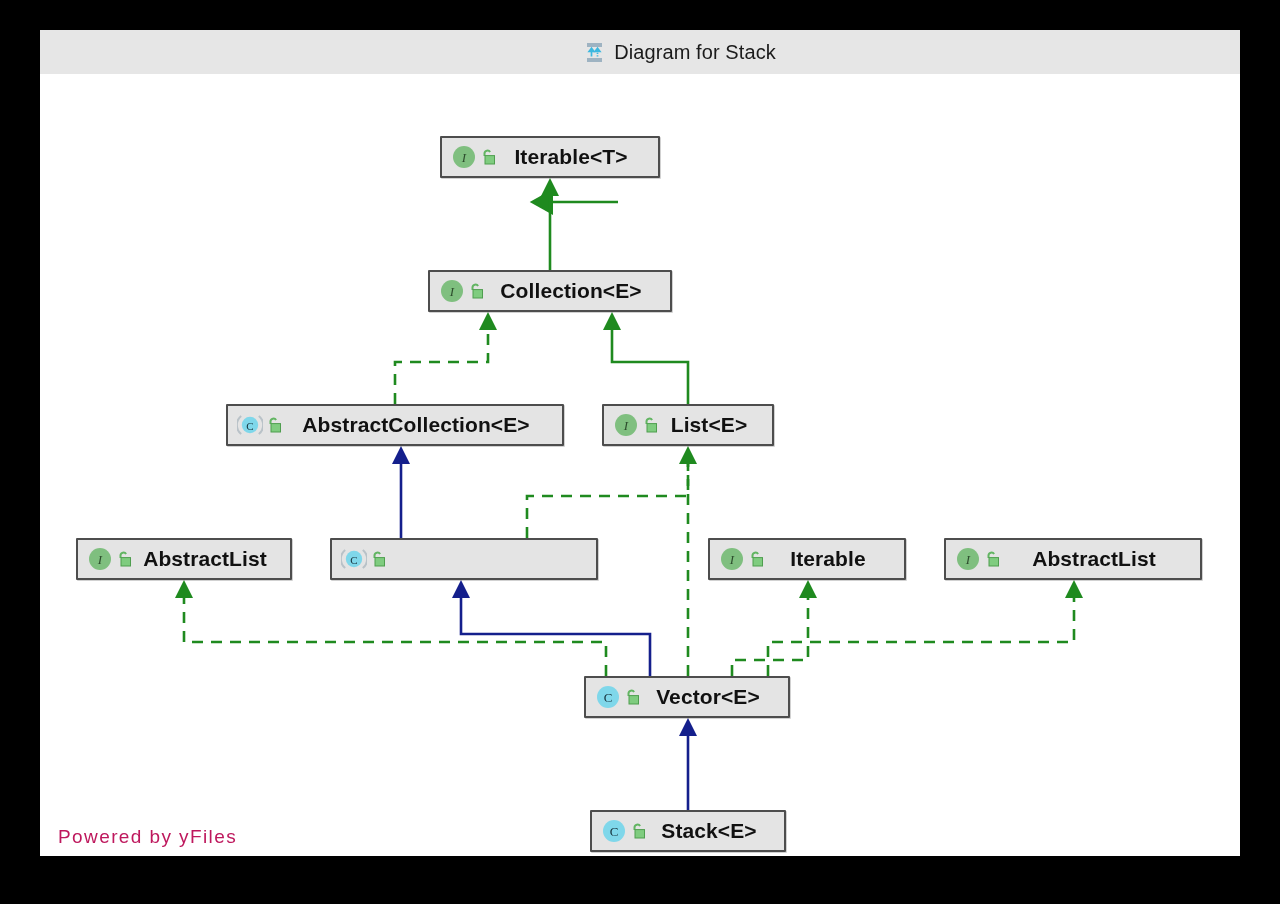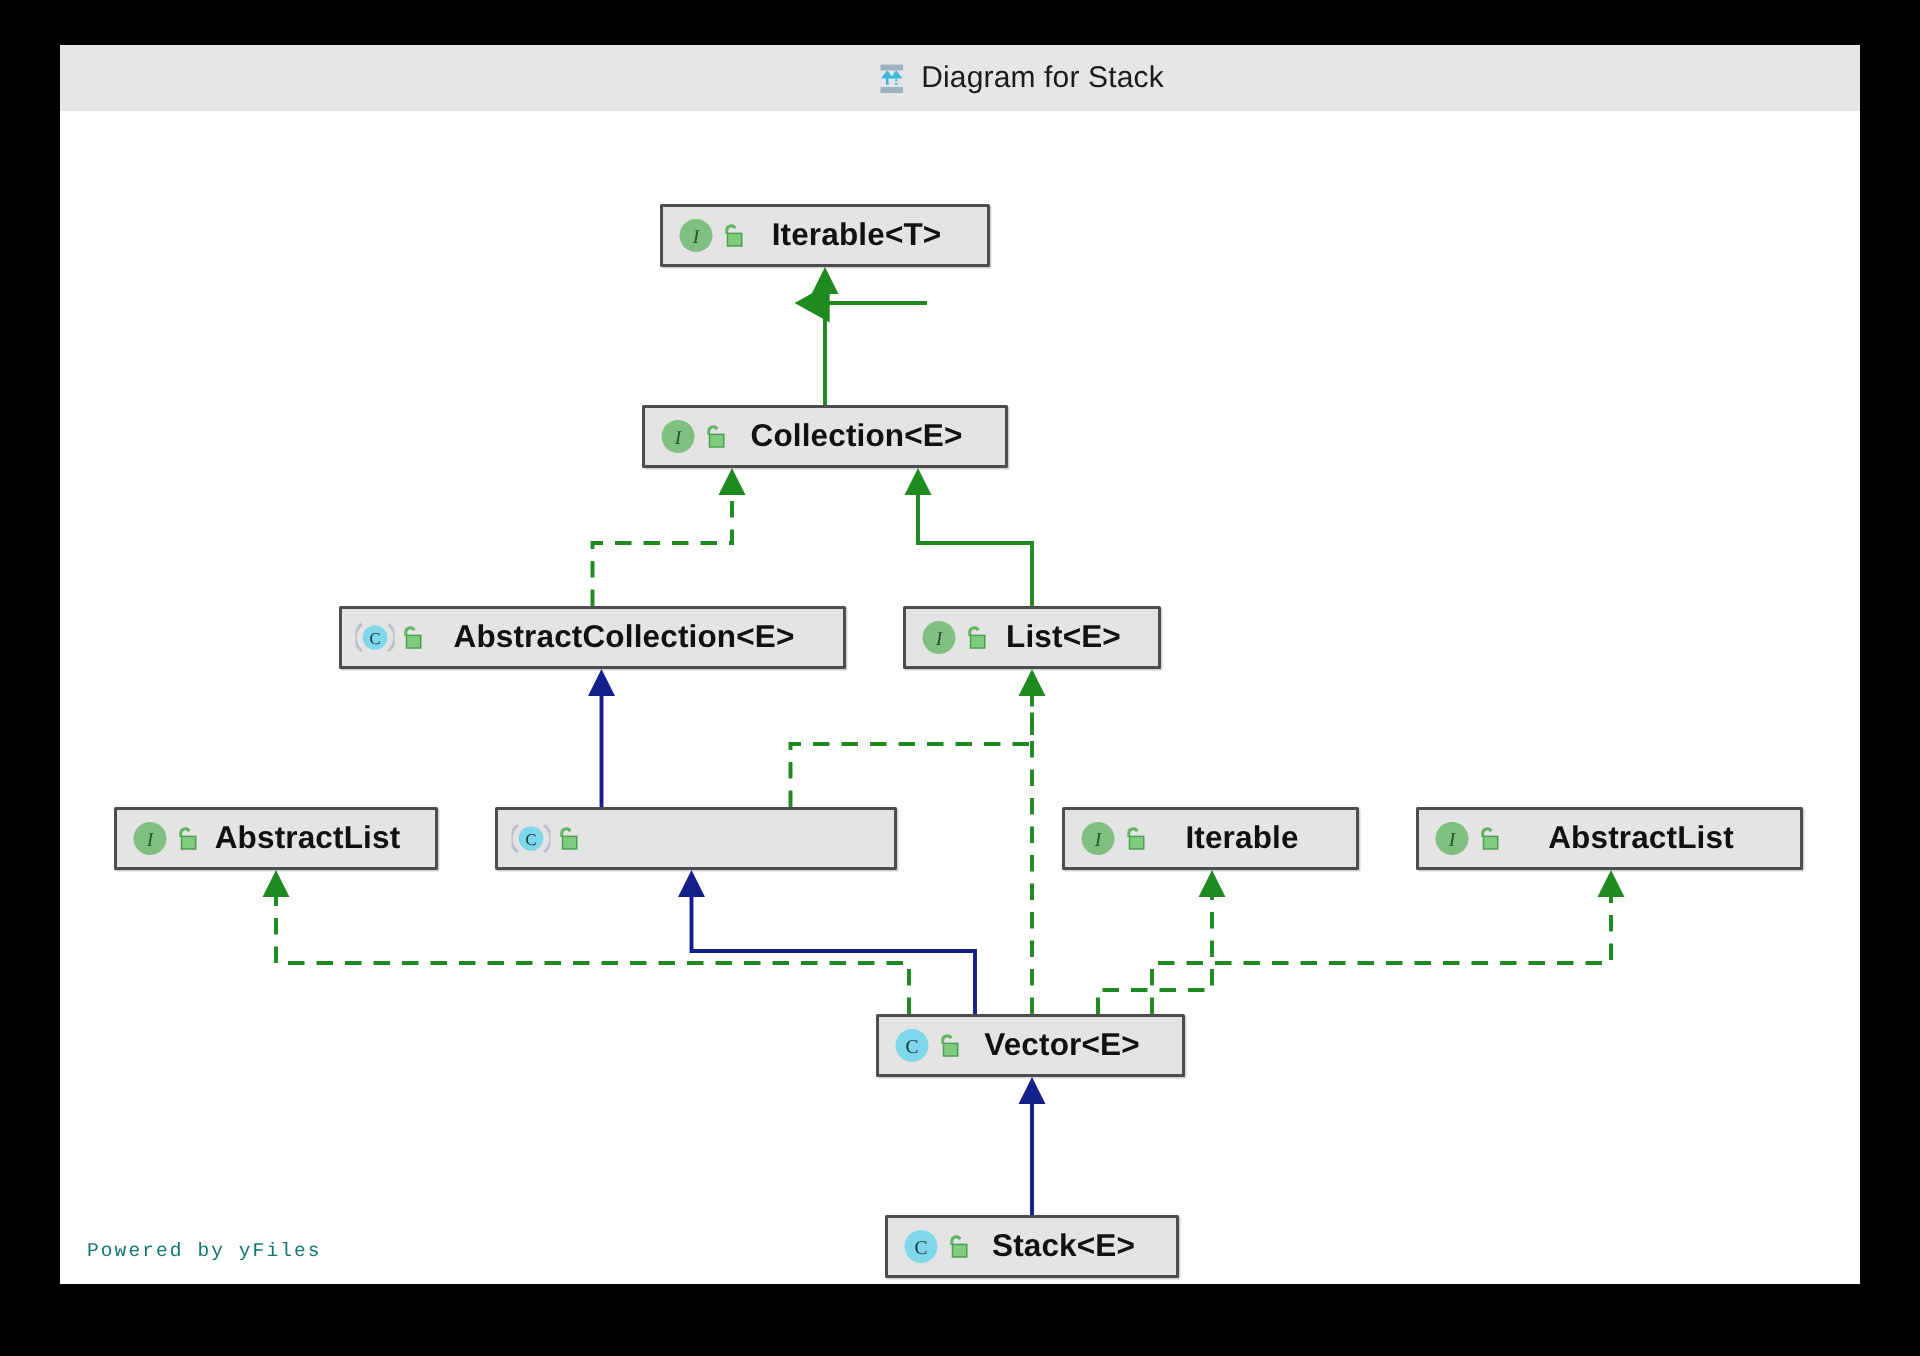--- a/index.html
+++ b/index.html
@@ -90,25 +90,24 @@
     color: #111111;
     white-space: nowrap;
     padding: 0 10px 0 6px;
     letter-spacing: 0.1px;
     font-weight: bold;
   }
   #watermark {
     position: absolute;
     left: 18px;
     top: 752px;
-    font-size: 13px;
-    color: #0f766e;
+    font-size: 19px;
+    color: #be185d;
     letter-spacing: 1.4px;
     white-space: nowrap;
-    font-family: Liberation Mono, monospace;
   }
 </style>
 </head>
 <body>
 
 <div id="window">
 
   <div id="titlebar">
     <svg id="diagram-icon" viewBox="0 0 21 21">
       <rect x="3" y="1" width="15" height="4" fill="#9eb3c2"></rect>

